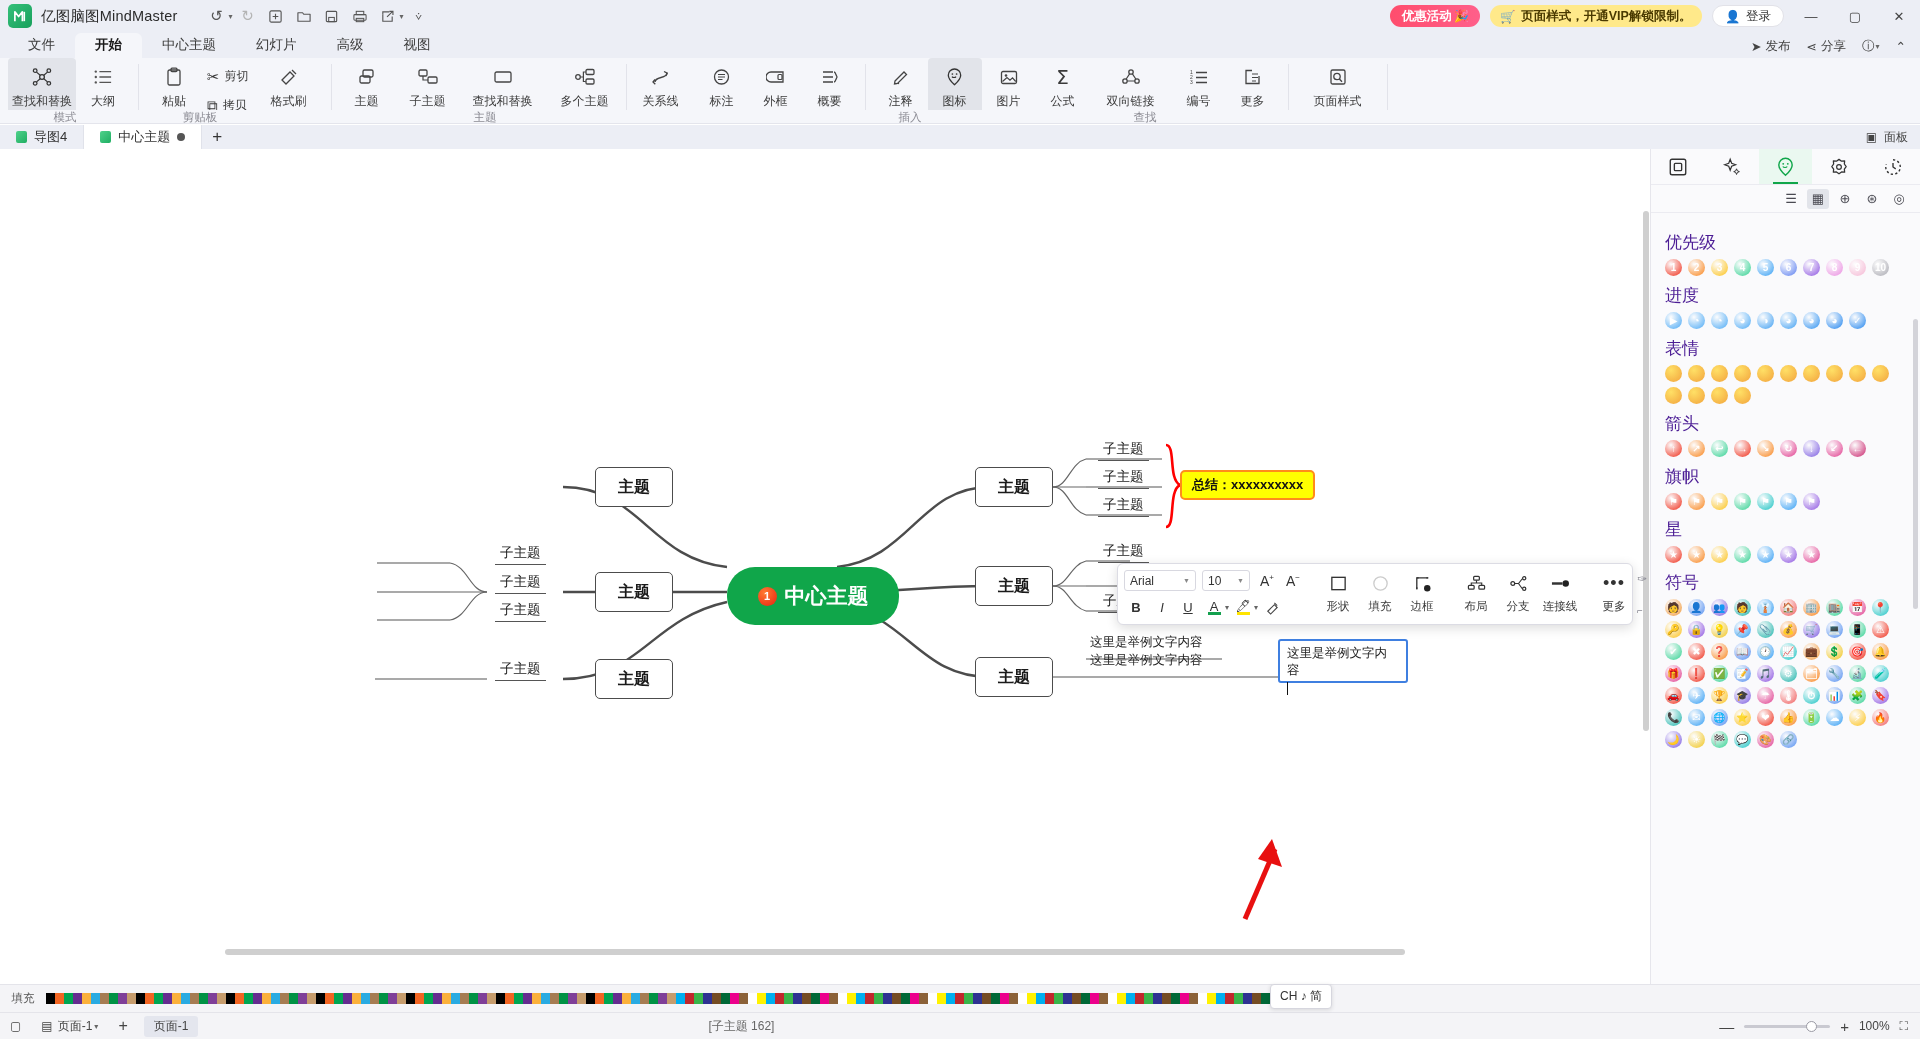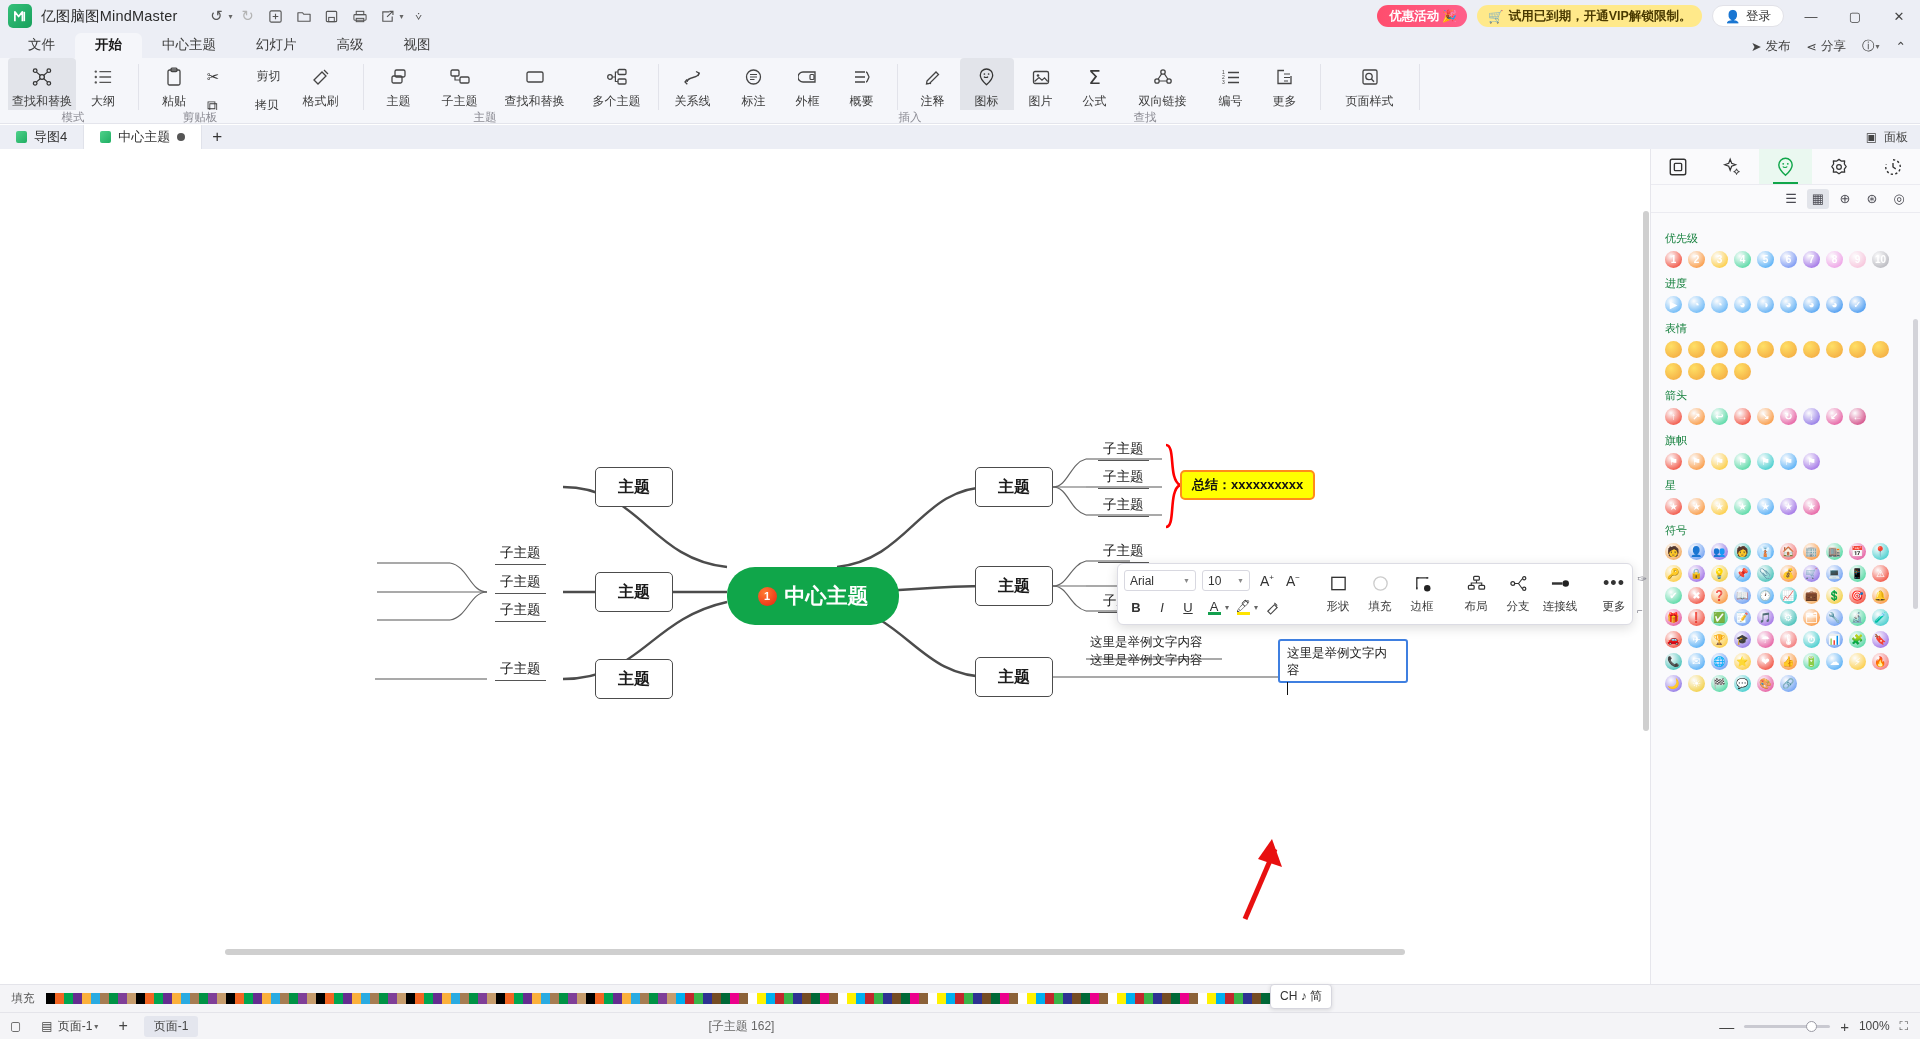--- a/index.html
+++ b/index.html
@@ -53,21 +53,21 @@
     justify-content:flex-start; padding-top:7px; border-radius:4px; color:#3c3c3c; }
   .rbtn.wide { width:68px; }
   .rbtn.xwide { width:82px; }
   .rbtn.sel { background:#e2e4ea; }
   .ricon { height:24px; display:flex; align-items:center; justify-content:center; font-size:18px; color:#3a3a3a; }
   .rlabel { font-size:12px; margin-top:4px; white-space:nowrap; }
   .rdd { font-size:7px; color:#666; line-height:5px; margin-top:1px; }
   .rbtn.horiz { flex-direction:row; width:auto; height:30px; padding:0 6px; gap:5px;
      align-items:center; justify-content:flex-start; }
   .rbtn.horiz .ricon { height:auto; font-size:15px; }
-  .rbtn.horiz .rlabel { margin-top:0;margin-left:32px; }
+  .rbtn.horiz .rlabel { margin-top:0; }
   .stackcol { display:flex; flex-direction:column; justify-content:center; height:62px; padding-top:4px;}
   .grouplabels { position:absolute; left:0; top:110px; width:1920px; height:14px;
      background:#f5f6fa; border-bottom:1px solid #e4e5ec; }
   .glabel { position:absolute; font-size:11.5px; color:#8b8b93; top:0; text-align:center; }
 
   
   .doctabs { position:absolute; left:0; top:125px; width:1920px; height:24px;
     background:#eceef5; display:flex; align-items:stretch; }
   .dtab { display:flex; align-items:center; gap:7px; padding:0 16px; font-size:13px; color:#333;
     border-right:1px solid #e0e2ea;}
@@ -137,21 +137,21 @@
      color:#3b3b3b; position:relative; }
   .rtab.active { background:#eaf8f0; color:#10a64a; }
   .rtab.active:after { content:""; position:absolute; bottom:0; left:14px; right:14px;
      height:2.5px; background:#10a64a; }
   .rtoolrow { height:28px; display:flex; align-items:center; justify-content:flex-end;
      gap:5px; padding-right:10px; border-bottom:1px solid #ebebf1; }
   .rtool { width:22px; height:20px; display:flex; align-items:center; justify-content:center;
      font-size:13px; color:#4a4a52; border-radius:3px; }
   .rtool.sel { background:#e2e4ea; }
   .rbody { padding:10px 14px 0 14px; height:790px; overflow:hidden; position:relative; }
-  .secttitle { font-size:11px; color:#15803d; margin:8px 0 5px 0;font-family:Liberation Mono, monospace; }
+  .secttitle { font-size:17px; color:#4c1d95; margin:8px 0 5px 0;font-family:Liberation Mono, monospace; }
   .iconrow { display:flex; flex-wrap:wrap; gap:5px 6px; }
   .ic { width:17px; height:17px; border-radius:50%; display:flex; align-items:center;
     justify-content:center; font-size:10px; color:#fff; font-weight:bold; }
   .sq { width:17px; height:17px; border-radius:4px; display:flex; align-items:center;
     justify-content:center; font-size:10px; }
   .panelscroll { position:absolute; right:2px; top:170px; width:5px; height:290px;
     background:#d3d3d9; border-radius:3px; }
 
   
   .palette { position:absolute; left:0; bottom:27px; width:1920px; height:28px;
@@ -222,21 +222,21 @@
         <div class="caret">▾</div>
       <div class="qbtn" style="font-size:11px;">⩒</div>
     </div>
     <div class="tb-right">
       <div class="promo">
         <span>优惠活动</span>
         <span class="spark">🎉</span>
       </div>
       <div class="vipbar">
         <span>🛒</span>
-        <span>试用已到期，开通VIP解锁限制。</span>
+        <span>页面样式，开通VIP解锁限制。</span>
       </div>
       <div class="loginbtn">
         <span>👤</span>
         <span>登录</span>
       </div>
       <div class="wbtn">—</div>
       <div class="wbtn">▢</div>
       <div class="wbtn close">✕</div>
     </div>
   </div>
@@ -500,21 +500,21 @@
               </svg>
           </div>
           <div class="rlabel">页面样式</div>
         </div>
       </div>
       <div class="rsep"></div>
     </div>
   </div>
 
   <div class="grouplabels">
-    <div class="glabel" style="left:8px;width:130px;">模式</div>
+    <div class="glabel" style="left:0;width:130px;">模式</div>
     <div class="glabel" style="left:130px;width:140px;">剪贴板</div>
     <div class="glabel" style="left:270px;width:430px;">主题</div>
     <div class="glabel" style="left:700px;width:420px;">插入</div>
     <div class="glabel" style="left:1085px;width:120px;">查找</div>
   </div>
 
   <div class="doctabs">
     <div class="dtab">
       <span class="dticon"></span>
       <span>导图4</span>

